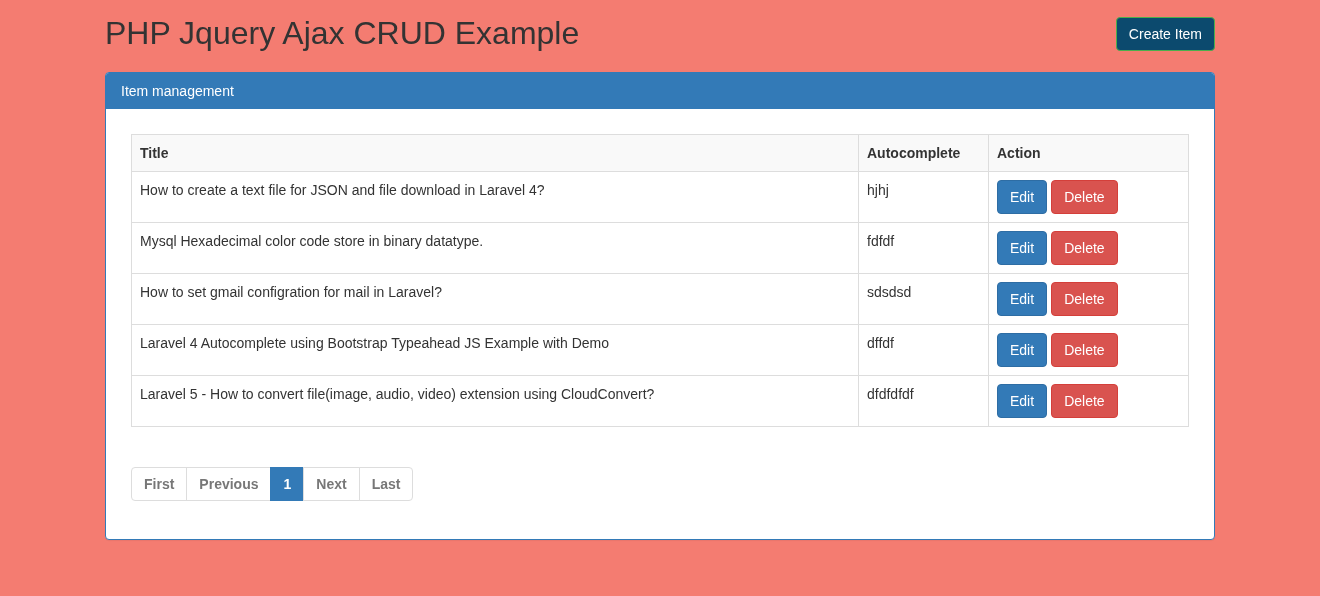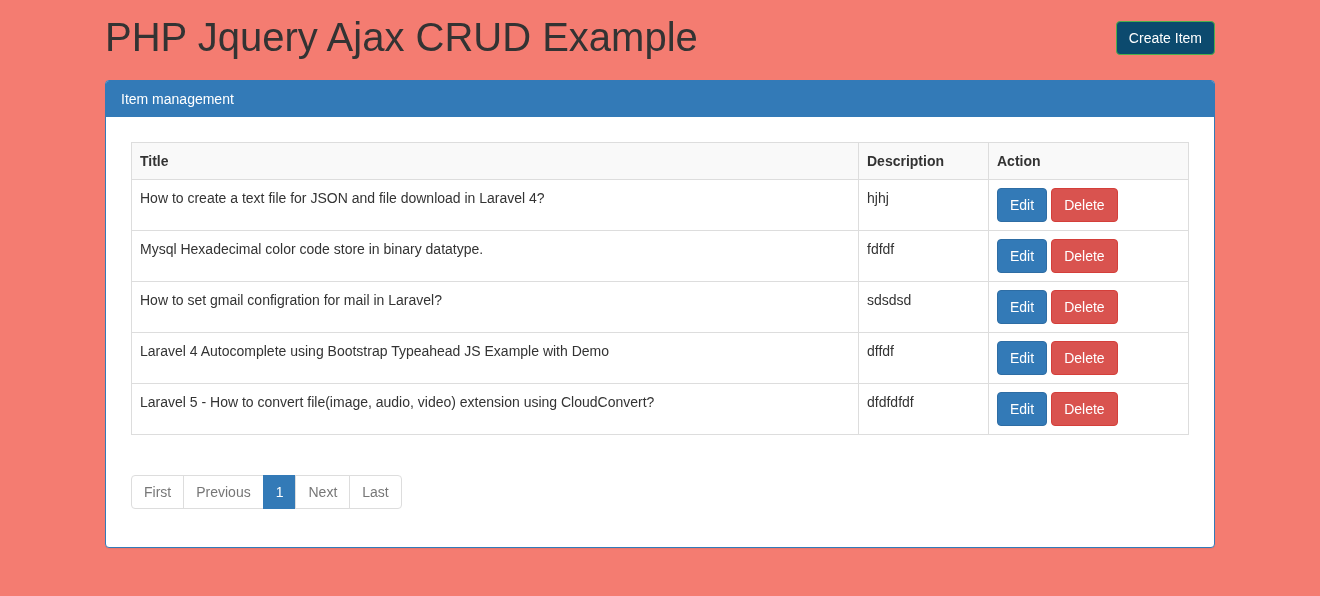--- a/index.html
+++ b/index.html
@@ -15,21 +15,21 @@
     margin:0 auto;
     padding:15px;
   }
   .page-header {
     display:flex;
     justify-content:space-between;
     align-items:center;
     margin:0 0 20px 0;
   }
   .page-header h1 {
-    font-size:40px;
+    font-size:32px;
     font-weight:500;
     margin:0;
     color:#333;
   }
   .btn {
     display:inline-block;
     padding:6px 12px;
     font-size:14px;
     font-weight:400;
     line-height:1.42857143;
@@ -79,20 +79,21 @@
   table td.action-cell { white-space:nowrap; }
   table td.action-cell .btn { margin-right:4px; }
 
   
   .pagination {
     display:inline-block;
     padding:0;
     margin:20px 0 10px 0;
     border-radius:4px;
     list-style:none;
+    font-weight:bold;
   }
   .pagination li { display:inline; }
   .pagination li a {
     position:relative;
     float:left;
     padding:6px 12px;
     margin-left:-1px;
     line-height:1.42857143;
     color:#777;
     text-decoration:none;
@@ -128,21 +129,21 @@
 
       <table>
         <colgroup>
           <col class="col-title">
             <col class="col-desc">
             <col class="col-action">
         </colgroup>
         <thead>
           <tr>
             <th>Title</th>
-            <th>Description</th>
+            <th>Autocomplete</th>
             <th>Action</th>
           </tr>
         </thead>
         <tbody id="items-tbody">
             <tr>
               <td>How to create a text file for JSON and file download in Laravel 4?</td>
               <td>hjhj</td>
               <td class="action-cell"><button class="btn btn-primary">Edit</button><button class="btn btn-danger">Delete</button></td>
             </tr>
             <tr>

